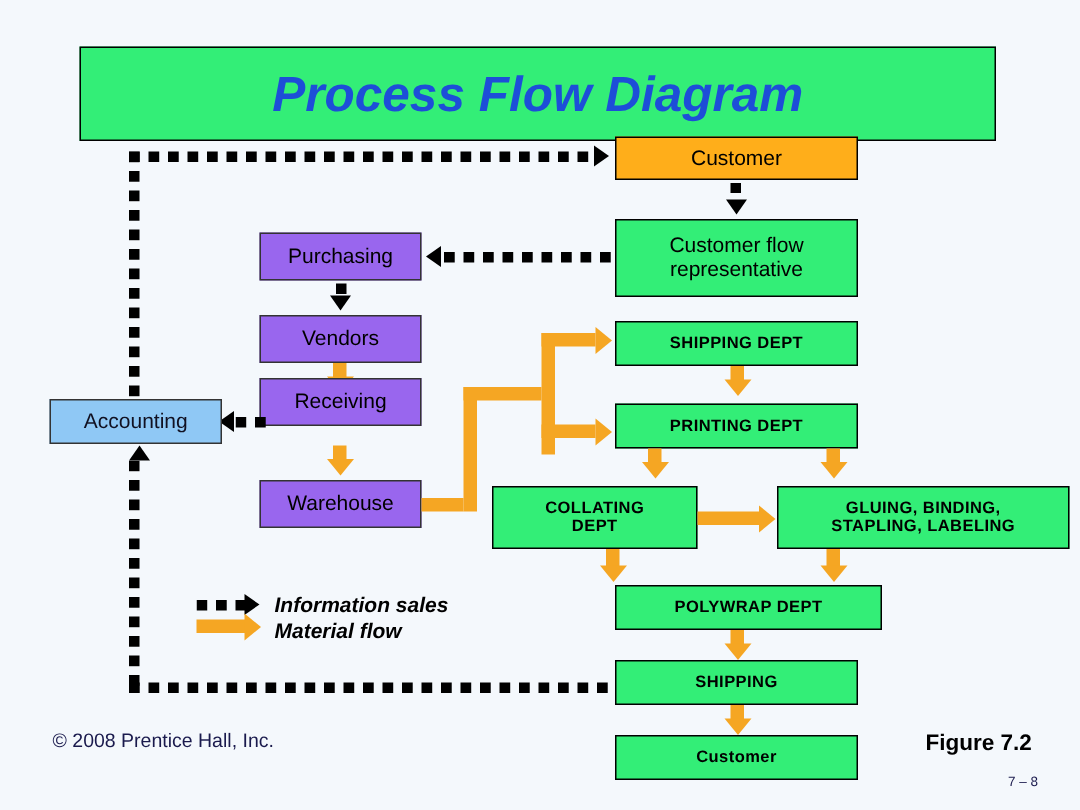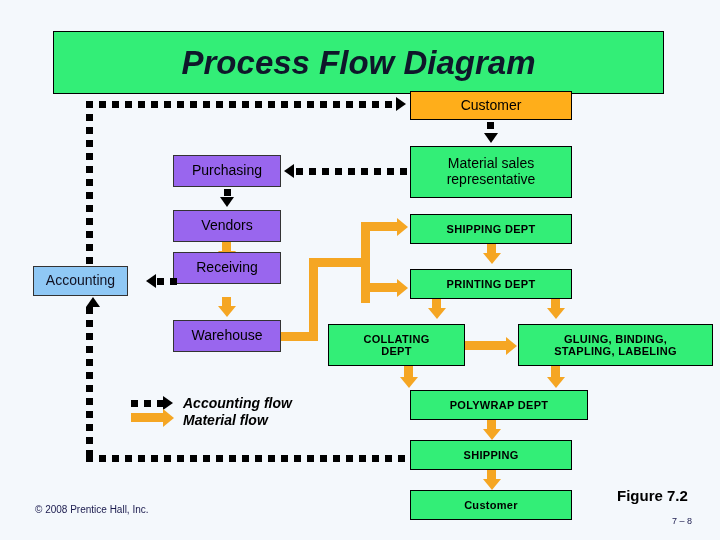--- a/index.html
+++ b/index.html
@@ -29,21 +29,21 @@
     border: 1px solid #000000;
     box-sizing: border-box;
     display: flex;
     align-items: center;
     justify-content: center;
   }
   .title-text {
     font-size: 33px;
     font-weight: bold;
     font-style: italic;
-    color: #0f172a;
+    color: #1d4ed8;
     letter-spacing: 0px;
     white-space: nowrap;
   }
 
   
   .node {
     position: absolute;
     box-sizing: border-box;
     border: 1px solid #000000;
     display: flex;
@@ -156,22 +156,22 @@
     font-style: italic;
     font-weight: bold;
     color: #000000;
     white-space: nowrap;
   }
 
   
   .copyright {
     position: absolute;
     left: 12px;
-    top: 504px;
-    font-size: 10px;
+    top: 486px;
+    font-size: 13px;
     color: #1a1a4d;
     white-space: nowrap;
     padding-left: 23px;
   }
   .figure-label {
     position: absolute;
     left: 617px;
     top: 487px;
     font-size: 15px;
     font-weight: bold;
@@ -203,21 +203,21 @@
 
   <div class="node orange" style="left:410px; top:91px; width:162px; height:29px;">
     <span>Customer</span>
   </div>
 
   <div class="info-v" style="left:487px; top:122px; height:13px;"></div>
   <div class="info-head-down" style="left:484px; top:133px;"></div>
 
   <div class="node green" style="left:410px; top:146px; width:162px; height:52px;">
     <span>
-      <span>Material sales</span><br>
+      <span>Customer flow</span><br>
       <span>representative</span>
     </span>
   </div>
 
   <div class="info-h" style="left:296px; top:168px; width:112px;"></div>
   <div class="info-head-left" style="left:284px; top:164px;"></div>
 
   <div class="node purple" style="left:173px; top:155px; width:108px; height:32px;">
     <span>Purchasing</span>
   </div>
@@ -232,21 +232,21 @@
   <div class="mat-v" style="left:222px; top:242px; height:11px;"></div>
   <div class="mat-head-down" style="left:218px; top:251px;"></div>
 
   <div class="node purple" style="left:173px; top:252px; width:108px; height:32px;">
     <span>Receiving</span>
   </div>
 
   <div class="info-h" style="left:157px; top:278px; width:24px;"></div>
   <div class="info-head-left" style="left:146px; top:274px;"></div>
 
-  <div class="node blue" style="left:33px; top:266px; width:95px; height:30px;">
+  <div class="node blue" style="left:33px; top:266px; width:115px; height:30px;">
     <span>Accounting</span>
   </div>
 
   <div class="info-head-up" style="left:86px; top:297px;"></div>
   <div class="info-v" style="left:86px; top:307px; height:155px;"></div>
   <div class="info-h" style="left:86px; top:455px; width:322px;"></div>
 
   <div class="mat-v" style="left:222px; top:297px; height:11px;"></div>
   <div class="mat-head-down" style="left:218px; top:306px;"></div>
 
@@ -318,21 +318,21 @@
 
   <div class="mat-v" style="left:487px; top:470px; height:11px;"></div>
   <div class="mat-head-down" style="left:483px; top:479px;"></div>
 
   <div class="node green small" style="left:410px; top:490px; width:162px; height:30px;">
     <span>Customer</span>
   </div>
 
   <div class="info-h" style="left:131px; top:400px; width:33px;"></div>
   <div class="info-head-right" style="left:163px; top:396px;"></div>
-  <div class="legend-label" style="left:183px; top:395px;">Accounting flow</div>
+  <div class="legend-label" style="left:183px; top:395px;">Information sales</div>
 
   <div class="mat-h" style="left:131px; top:413px; width:33px;"></div>
   <div class="mat-head-right" style="left:163px; top:409px;"></div>
   <div class="legend-label" style="left:183px; top:412px;">Material flow</div>
 
   <div class="copyright">© 2008 Prentice Hall, Inc.</div>
   <div class="figure-label">Figure 7.2</div>
   <div class="page-number">7 – 8</div>
 
 </div>

